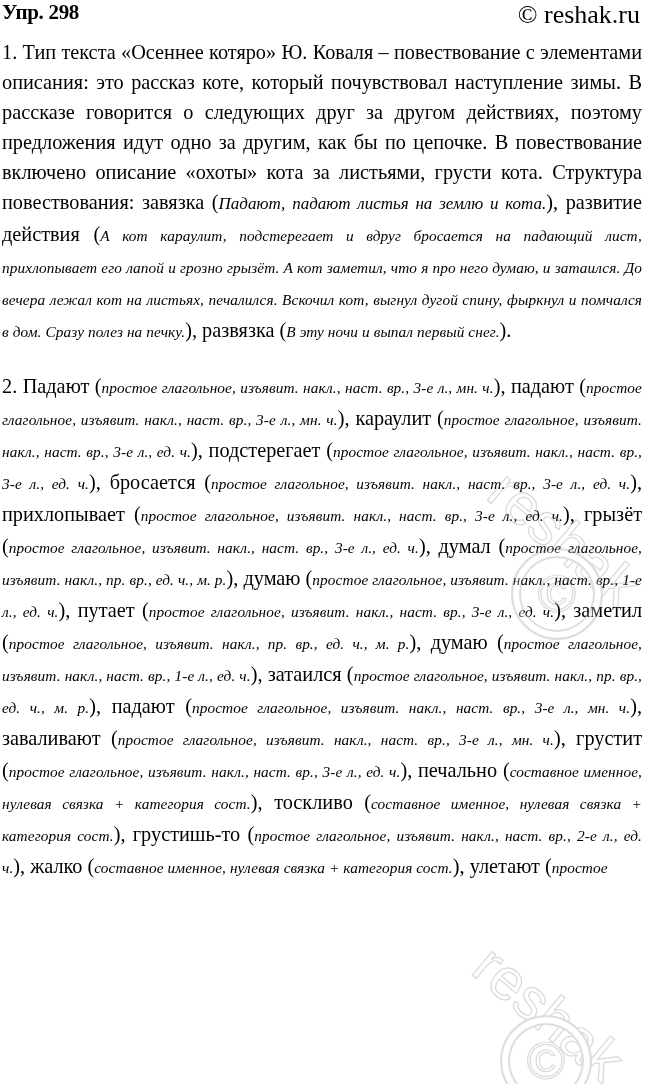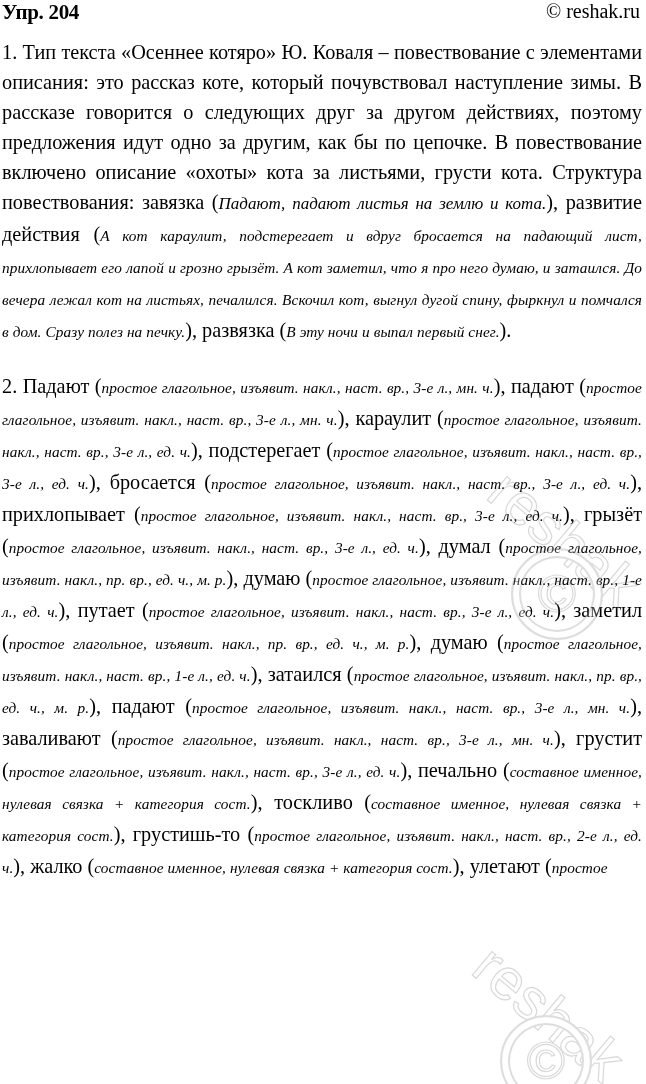--- a/index.html
+++ b/index.html
@@ -8,21 +8,21 @@
     font-family: "Liberation Serif", "DejaVu Serif", serif; color: #000;
   }
   .header {
     position: absolute; left: 0; top: 0; width: 646px; height: 30px;
   }
   .ex-title {
     position: absolute; left: 2px; top: 0px; font-size: 21px; font-weight: bold;
     letter-spacing: -0.3px;
   }
   .site {
-    position: absolute; right: 6px; top: 0px; font-size: 20px; margin-left: 29px;
+    position: absolute; right: 6px; top: 0px; font-size: 26px; margin-left: 29px;
   }
   .content {
     position: absolute; left: 2px; top: 37px; width: 640px;
     font-size: 20.3px; line-height: 30px; text-align: justify;
   }
   .para { margin: 0; }
   .para + .para { margin-top: 24px; }
   .it { font-style: italic; font-size: 15.3px; letter-spacing: 0.1px; }
   .it-l { font-style: italic; font-size: 17px; }
   .watermark {
@@ -37,21 +37,21 @@
     box-shadow: inset 0 0 0 6px #fff, inset 0 0 0 8px #888;
     display: flex; align-items: center; justify-content: center;
     font-family: "Liberation Sans", "DejaVu Sans", sans-serif; font-size: 52px;
     color: transparent; -webkit-text-stroke: 1.2px #777;
   }
 </style>
 </head>
 <body>
 
 <div class="header">
-  <span class="ex-title">Упр. 204</span>
+  <span class="ex-title">Упр. 298</span>
   <span class="site">© reshak.ru</span>
 </div>
 
 <div class="content">
   <p class="para"><span>1. Тип текста «Осеннее котяро» Ю. Коваля – повествование с элементами описания: это рассказ коте, который почувствовал наступление зимы. В рассказе говорится о следующих друг за другом действиях, поэтому предложения идут одно за другим, как бы по цепочке. В повествование включено описание «охоты» кота за листьями, грусти кота. Структура повествования: завязка (</span><span class="it-l">Падают, падают листья на землю и кота.</span><span>), развитие действия (</span><span class="it">А кот караулит, подстерегает и вдруг бросается на падающий лист, прихлопывает его лапой и грозно грызёт. А кот заметил, что я про него думаю, и затаился. До вечера лежал кот на листьях, печалился. Вскочил кот, выгнул дугой спину, фыркнул и помчался в дом. Сразу полез на печку.</span><span>), развязка (</span><span class="it">В эту ночи и выпал первый снег.</span><span>).</span></p>
 
   <p class="para" id="p2"><span>2. </span><span>Падают</span> (<span class="it">простое глагольное, изъявит. накл., наст. вр., 3-е л., мн. ч.</span>), <span>падают</span> (<span class="it">простое глагольное, изъявит. накл., наст. вр., 3-е л., мн. ч.</span>), <span>караулит</span> (<span class="it">простое глагольное, изъявит. накл., наст. вр., 3-е л., ед. ч.</span>), <span>подстерегает</span> (<span class="it">простое глагольное, изъявит. накл., наст. вр., 3-е л., ед. ч.</span>), <span>бросается</span> (<span class="it">простое глагольное, изъявит. накл., наст. вр., 3-е л., ед. ч.</span>), <span>прихлопывает</span> (<span class="it">простое глагольное, изъявит. накл., наст. вр., 3-е л., ед. ч.</span>), <span>грызёт</span> (<span class="it">простое глагольное, изъявит. накл., наст. вр., 3-е л., ед. ч.</span>), <span>думал</span> (<span class="it">простое глагольное, изъявит. накл., пр. вр., ед. ч., м. р.</span>), <span>думаю</span> (<span class="it">простое глагольное, изъявит. накл., наст. вр., 1-е л., ед. ч.</span>), <span>путает</span> (<span class="it">простое глагольное, изъявит. накл., наст. вр., 3-е л., ед. ч.</span>), <span>заметил</span> (<span class="it">простое глагольное, изъявит. накл., пр. вр., ед. ч., м. р.</span>), <span>думаю</span> (<span class="it">простое глагольное, изъявит. накл., наст. вр., 1-е л., ед. ч.</span>), <span>затаился</span> (<span class="it">простое глагольное, изъявит. накл., пр. вр., ед. ч., м. р.</span>), <span>падают</span> (<span class="it">простое глагольное, изъявит. накл., наст. вр., 3-е л., мн. ч.</span>), <span>заваливают</span> (<span class="it">простое глагольное, изъявит. накл., наст. вр., 3-е л., мн. ч.</span>), <span>грустит</span> (<span class="it">простое глагольное, изъявит. накл., наст. вр., 3-е л., ед. ч.</span>), <span>печально</span> (<span class="it">составное именное, нулевая связка + категория сост.</span>), <span>тоскливо</span> (<span class="it">составное именное, нулевая связка + категория сост.</span>), <span>грустишь-то</span> (<span class="it">простое глагольное, изъявит. накл., наст. вр., 2-е л., ед. ч.</span>), <span>жалко</span> (<span class="it">составное именное, нулевая связка + категория сост.</span>), <span>улетают</span> (<span class="it">простое</span></p>
 </div>
 
 <div class="watermark" style="left:495px; top:470px; width:150px; height:170px;">

